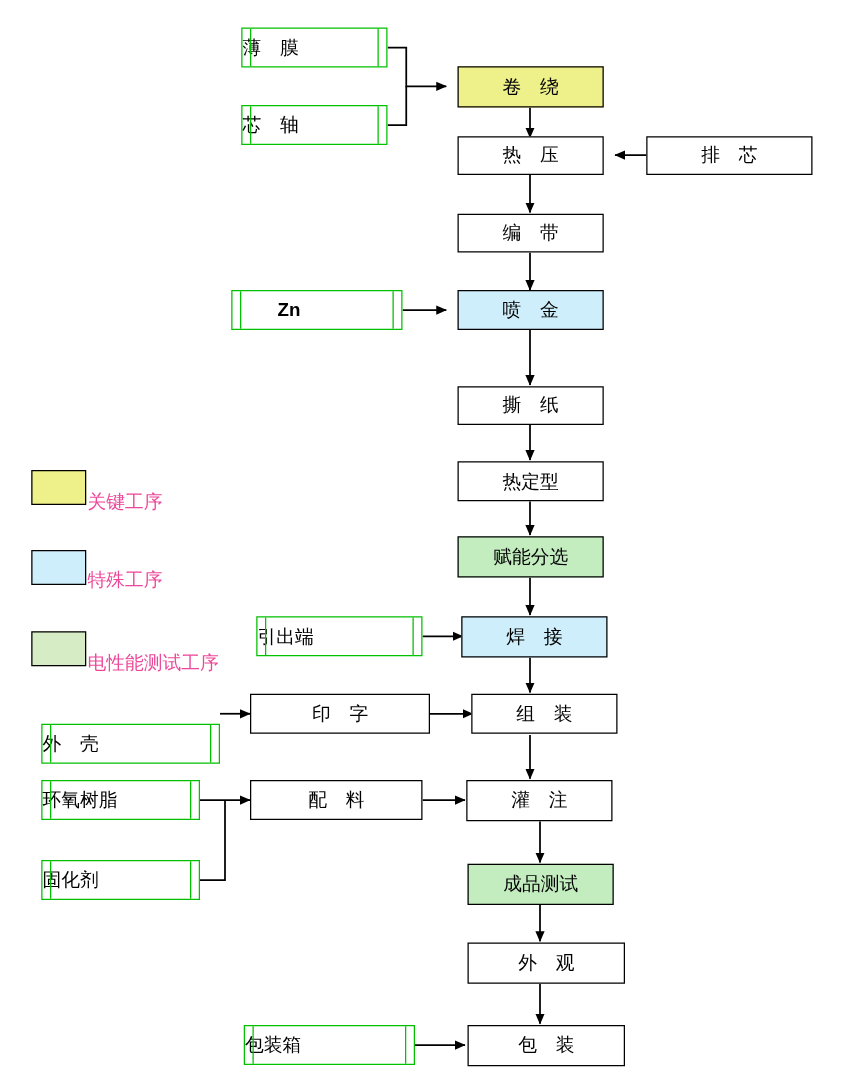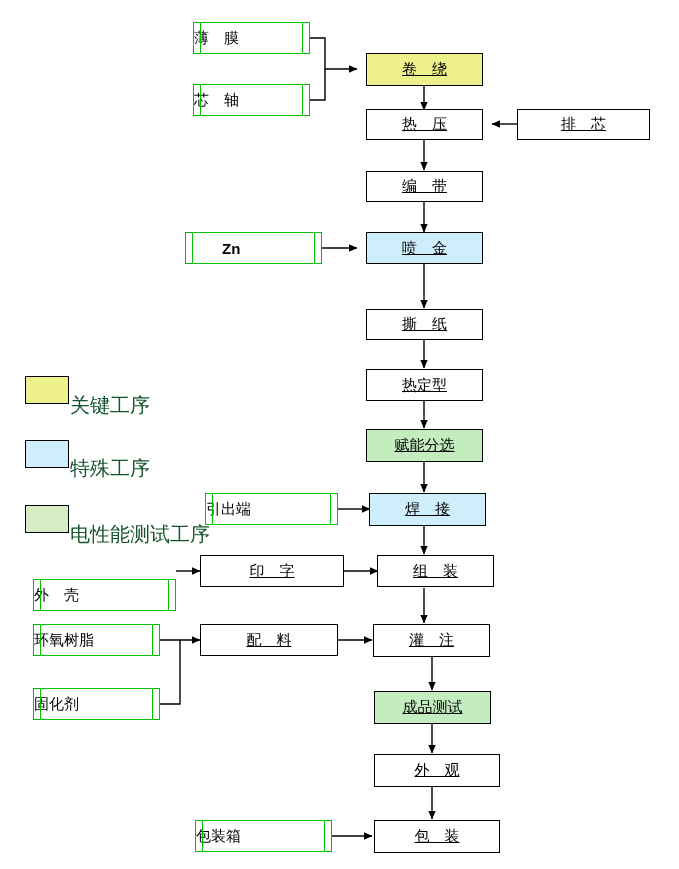--- a/index.html
+++ b/index.html
@@ -25,21 +25,20 @@
     justify-content: center;
     font-size: 15px;
     color: #000000;
     letter-spacing: 0px;
     white-space: nowrap;
   }
   
   .proc {
     border: 1px solid #000000;
     background: #ffffff;
-    text-decoration: underline;
   }
   .proc.key {
     background: #eef08a;
   }
   .proc.special {
     background: #cfeefc;
   }
   .proc.etest {
     background: #c3edbf;
   }
@@ -72,22 +71,22 @@
     box-sizing: border-box;
     width: 44px;
     height: 28px;
     border: 1px solid #000000;
   }
   .legend-swatch.key { background: #eef08a; }
   .legend-swatch.special { background: #cfeefc; }
   .legend-swatch.etest { background: #d6ecc4; }
   .legend-label {
     position: absolute;
-    font-size: 20px;
-    color: #14532d;
+    font-size: 15px;
+    color: #ec4899;
     white-space: nowrap;
   }
   svg.lines {
     position: absolute;
     left: 0;
     top: 0;
     width: 679px;
     height: 869px;
     pointer-events: none;
   }

